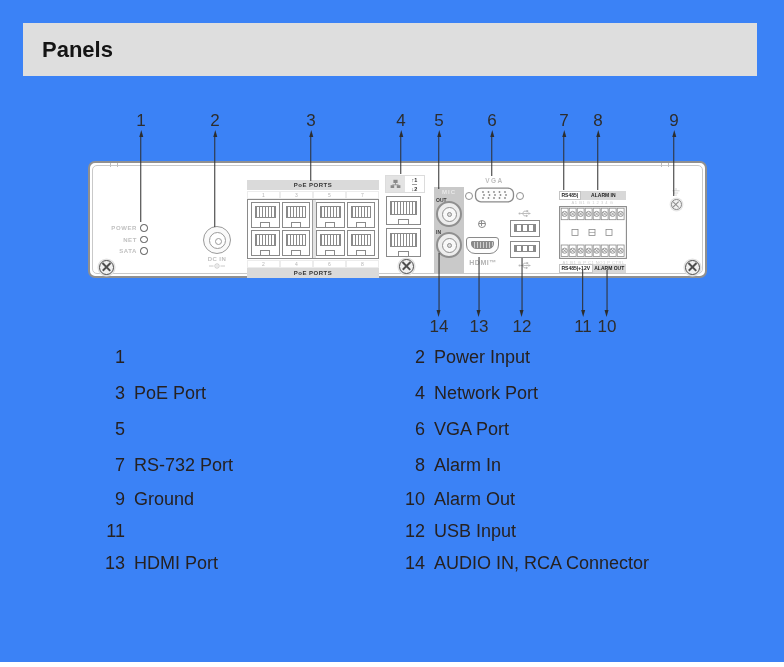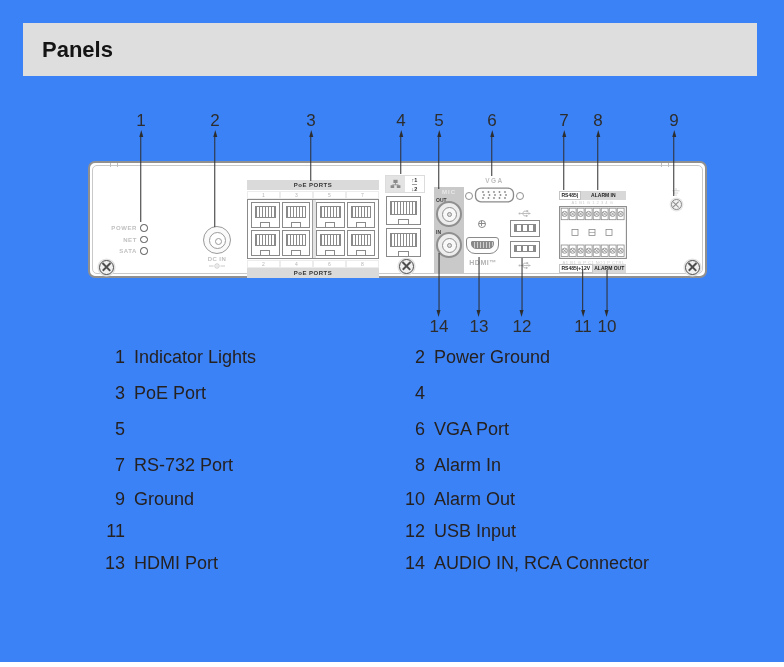--- a/index.html
+++ b/index.html
@@ -420,32 +420,32 @@
       <line x1="1.4" y1="2.8" x2="8.6" y2="2.8" stroke="#cfcfcf" stroke-width="0.9"></line>
       <line x1="2.8" y1="5" x2="7.2" y2="5" stroke="#cfcfcf" stroke-width="0.9"></line>
       <line x1="4.1" y1="7.1" x2="5.9" y2="7.1" stroke="#cfcfcf" stroke-width="0.9"></line>
     </svg>
     <span class="screw gnd-screw" style="left:580.5px; top:36px"></span>
   </div>
 
   <div class="legend">
     <div class="cell">
         <span class="num">1</span>
-        <span class="lbl">Indicator Lights</span>
       </div>
     <div class="cell">
         <span class="num">2</span>
-        <span class="lbl">Power Ground</span>
+        <span class="lbl">Power Input</span>
       </div>
     <div class="cell">
         <span class="num">3</span>
         <span class="lbl">PoE Port</span>
       </div>
     <div class="cell">
         <span class="num">4</span>
+        <span class="lbl">Network Port</span>
       </div>
     <div class="cell">
         <span class="num">5</span>
       </div>
     <div class="cell">
         <span class="num">6</span>
         <span class="lbl">VGA Port</span>
       </div>
     <div class="cell">
         <span class="num">7</span>

